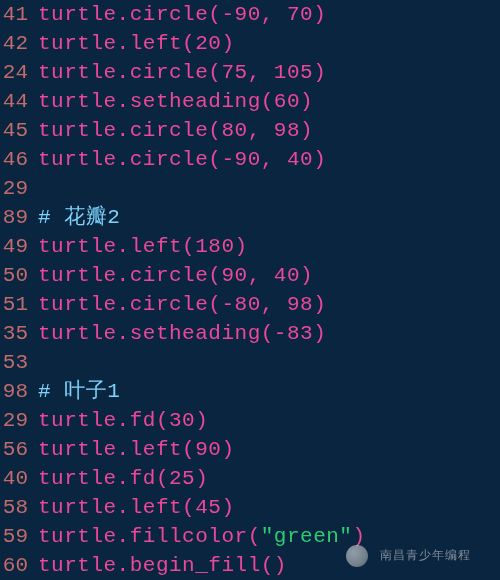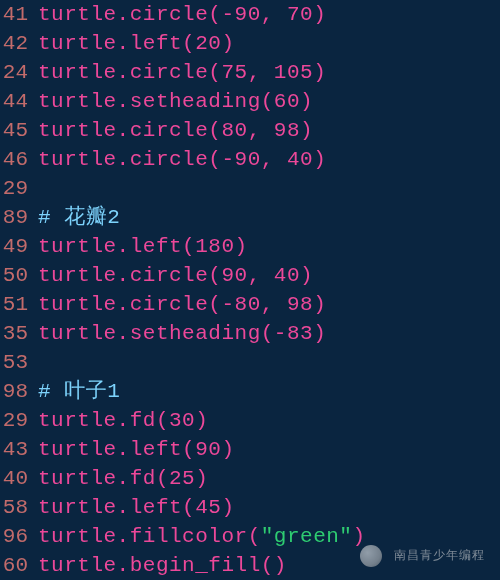--- a/index.html
+++ b/index.html
@@ -32,21 +32,21 @@
     padding-left: 4px;
     white-space: pre;
     letter-spacing: 0.5px;
   }
   .line { height: 29px; }
   .tk-default { color: #ec4899; }
   .tk-comment { color: #7dd3fc; }
   .tk-string  { color: #2ecc71; }
   .watermark {
     position: absolute;
-    right: 15px;
+    right: 29px;
     bottom: 10px;
     display: flex;
     align-items: center;
     gap: 12px;
     opacity: 0.55;
     pointer-events: none;
   }
   .watermark .wm-icon {
     width: 22px; height: 22px;
     border-radius: 50%;
@@ -73,24 +73,24 @@
       <div class="line">46</div>
       <div class="line">29</div>
       <div class="line">89</div>
       <div class="line">49</div>
       <div class="line">50</div>
       <div class="line">51</div>
       <div class="line">35</div>
       <div class="line">53</div>
       <div class="line">98</div>
       <div class="line">29</div>
-      <div class="line">43</div>
+      <div class="line">56</div>
       <div class="line">40</div>
       <div class="line">58</div>
-      <div class="line">96</div>
+      <div class="line">59</div>
       <div class="line">60</div>
     </div>
   <div class="code" id="code"><div class="line"><span class="tk-default">turtle.circle(-90, 70)</span></div><div class="line"><span class="tk-default">turtle.left(20)</span></div><div class="line"><span class="tk-default">turtle.circle(75, 105)</span></div><div class="line"><span class="tk-default">turtle.setheading(60)</span></div><div class="line"><span class="tk-default">turtle.circle(80, 98)</span></div><div class="line"><span class="tk-default">turtle.circle(-90, 40)</span></div><div class="line"><span class="tk-default"></span></div><div class="line"><span class="tk-comment"># 花瓣2</span></div><div class="line"><span class="tk-default">turtle.left(180)</span></div><div class="line"><span class="tk-default">turtle.circle(90, 40)</span></div><div class="line"><span class="tk-default">turtle.circle(-80, 98)</span></div><div class="line"><span class="tk-default">turtle.setheading(-83)</span></div><div class="line"><span class="tk-default"></span></div><div class="line"><span class="tk-comment"># 叶子1</span></div><div class="line"><span class="tk-default">turtle.fd(30)</span></div><div class="line"><span class="tk-default">turtle.left(90)</span></div><div class="line"><span class="tk-default">turtle.fd(25)</span></div><div class="line"><span class="tk-default">turtle.left(45)</span></div><div class="line"><span class="tk-default">turtle.fillcolor(</span><span class="tk-string">"green"</span><span class="tk-default">)</span></div><div class="line"><span class="tk-default">turtle.begin_fill()</span></div></div>
 </div>
 
 <div class="watermark">
   <span class="wm-icon"></span>
   <span class="wm-text">南昌青少年编程</span>
 </div>
 

